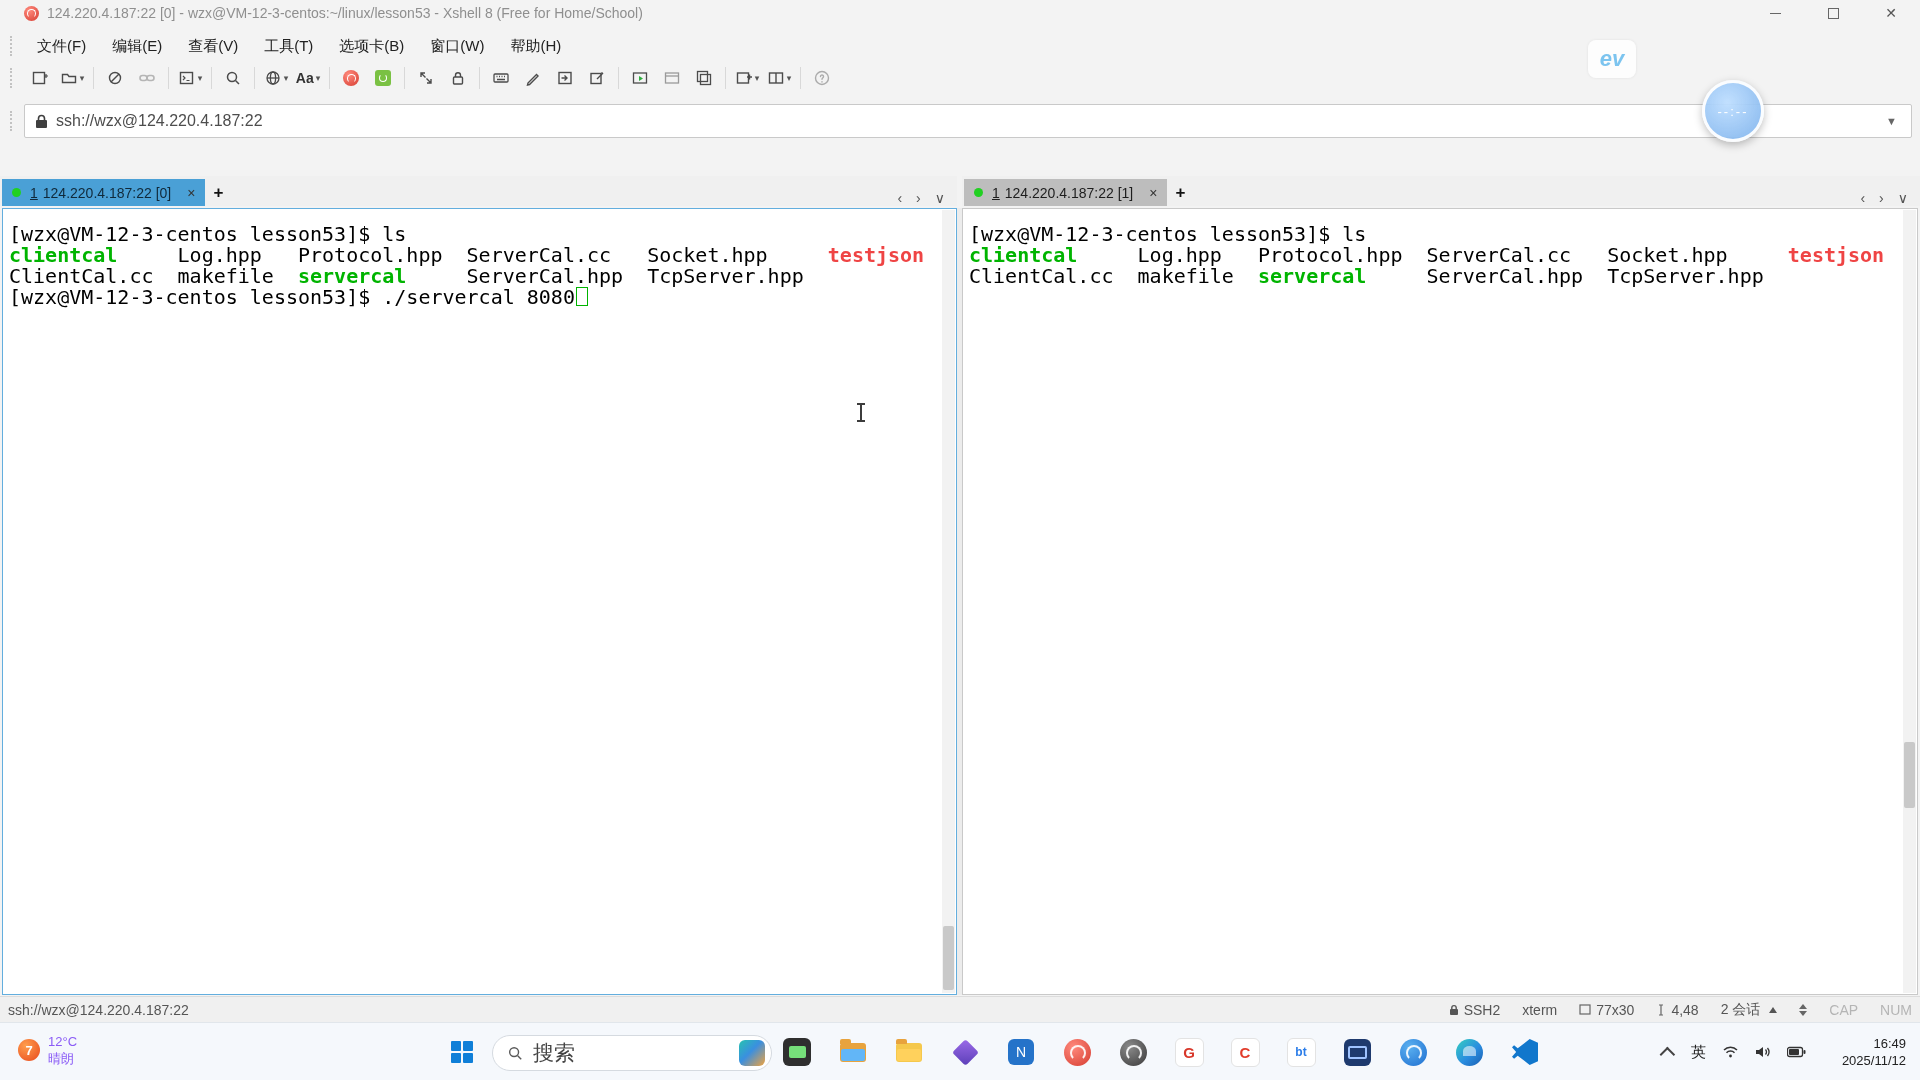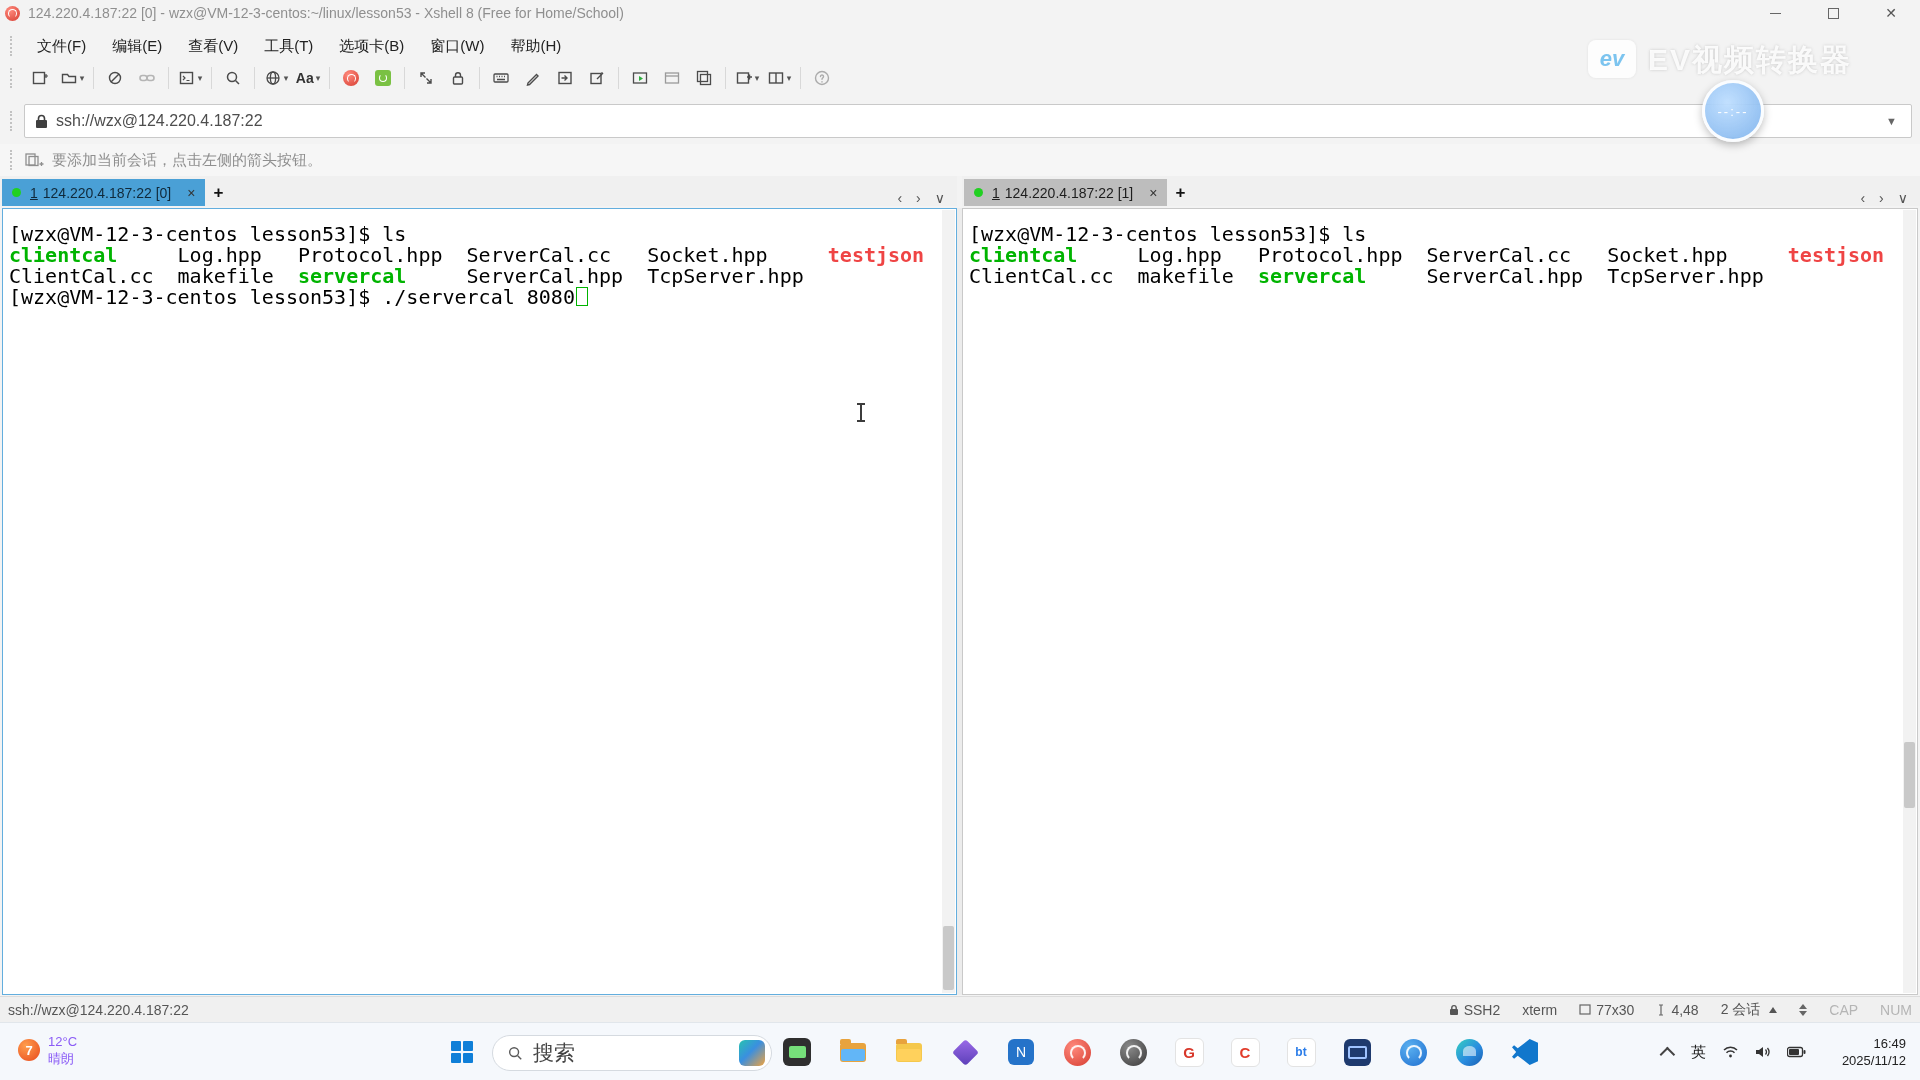--- a/index.html
+++ b/index.html
@@ -1,20 +1,20 @@
 <!DOCTYPE html>
 <html><head>
 <meta charset="utf-8">
 <style>
   html,body{margin:0;padding:0;}
   body{width:1920px;height:1080px;overflow:hidden;font-family:"Liberation Sans","DejaVu Sans",sans-serif;background:#f3f3f3;}
   #root{position:relative;width:1920px;height:1080px;background:#f3f3f3;}
 
   
-  .titlebar{position:absolute;top:0;left:0;right:0;height:26px;display:flex;align-items:center;padding-left:5px;background:#f3f3f3;}
+  .titlebar{position:absolute;top:0;left:0;right:0;height:26px;display:flex;align-items:center;padding-left:24px;background:#f3f3f3;}
   .app-ball{width:15px;height:15px;border-radius:50%;background:radial-gradient(circle at 35% 30%,#ff8a7d,#d63c30);position:relative;margin-right:8px;flex:0 0 auto;}
   .app-ball::after{content:"";position:absolute;left:3px;top:3px;width:7px;height:7px;border:1.6px solid #fff;border-radius:50%;border-bottom-color:transparent;}
   .title-text{font-size:14px;color:#8f8f8f;white-space:nowrap;}
   .win-controls{position:absolute;right:0;top:0;height:26px;display:flex;}
   .wc{width:58px;height:26px;display:flex;align-items:center;justify-content:center;color:#555;}
   .wc-min::before{content:"";width:11px;height:0;border-top:1.5px solid #666;}
   .wc-max::before{content:"";width:9px;height:9px;border:1.5px solid #666;}
   .wc-close{font-size:14px;color:#555;}
 
   
@@ -307,29 +307,20 @@
     <div class="addressbox">
       <svg width="13" height="15" viewBox="0 0 13 15">
           <rect x="1" y="6" width="11" height="8" rx="1" fill="#3f3f3f"></rect>
           <path d="M3.5 6V4.5a3 3 0 016 0V6" fill="none" stroke="#3f3f3f" stroke-width="1.6"></path>
         </svg>
       <span class="addr-text">ssh://wzx@124.220.4.187:22</span>
       <span class="addr-caret">▼</span>
     </div>
   </div>
 
-  <div class="hintrow">
-    <span class="grip"></span>
-    <svg width="20" height="18" viewBox="0 0 20 18" fill="none" stroke="#8f8f8f" stroke-width="1.3">
-        <rect x="2" y="3" width="9" height="11"></rect>
-        <rect x="5" y="5.5" width="9" height="9"></rect>
-        <path d="M15.5 13h4M17.5 11v4"></path>
-      </svg>
-    <span class="hint-text">要添加当前会话，点击左侧的箭头按钮。</span>
-  </div>
 
   <div class="tabstrip left">
     <div class="tab active">
       <span class="tab-dot"></span>
       <span class="tab-num">1</span>
       <span>124.220.4.187:22 [0]</span>
       <span class="tab-close">×</span>
     </div>
     <span class="tab-plus">+</span>
     <span class="tab-ctrls">
@@ -509,19 +500,18 @@
         </svg>
       <span class="clockblk">
         <span>16:49</span><br>
         <span>2025/11/12</span>
       </span>
     </div>
   </div>
 
   <div class="watermark">
     <span class="wm-logo">ev</span>
-    <span class="wm-text">EV视频转换器</span>
   </div>
   <div class="floatball">
     <span class="fb-label">--:--</span>
   </div>
 
 </div>
 
 </body></html>

